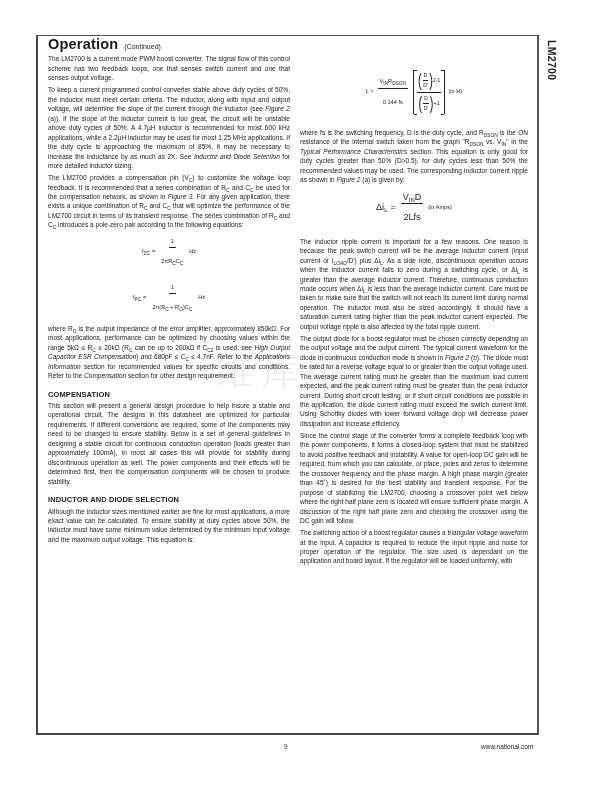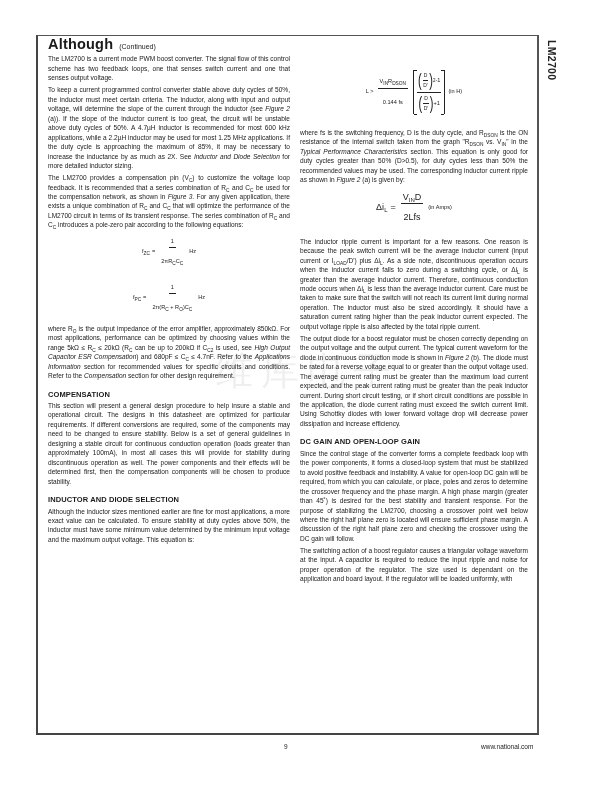--- a/index.html
+++ b/index.html
@@ -45,21 +45,21 @@
 </style>
 </head>
 <body>
 
 <div class="frame"></div>
 <div class="side-label">LM2700</div>
 <div class="watermark">维库电子</div>
 
 <div class="col col-left">
   <div class="title-row">
-    <span class="title">Although</span><span class="title-sub">(Continued)</span>
+    <span class="title">Operation</span><span class="title-sub">(Continued)</span>
   </div>
 
   <p>The LM2700 is a current mode PWM boost converter. The signal flow of this control scheme has two feedback loops, one that senses switch current and one that senses output voltage.</p>
 
   <p><span>To keep a current programmed control converter stable above duty cycles of 50%, the inductor must meet certain criteria. The inductor, along with input and output voltage, will determine the slope of the current through the inductor (see </span><i>Figure 2</i><span> (a)). If the slope of the inductor current is too great, the circuit will be unstable above duty cycles of 50%. A 4.7µH inductor is recommended for most 600 kHz applications, while a 2.2µH inductor may be used for most 1.25 MHz applications. If the duty cycle is approaching the maximum of 85%, it may be necessary to increase the inductance by as much as 2X. See </span><i>Inductor and Diode Selection</i><span> for more detailed inductor sizing.</span></p>
 
   <p><span>The LM2700 provides a compensation pin (V</span><sub>C</sub><span>) to customize the voltage loop feedback. It is recommended that a series combination of R</span><sub>C</sub><span> and C</span><sub>C</sub><span> be used for the compensation network, as shown in </span><i>Figure 3</i><span>. For any given application, there exists a unique combination of R</span><sub>C</sub><span> and C</span><sub>C</sub><span> that will optimize the performance of the LM2700 circuit in terms of its transient response. The series combination of R</span><sub>C</sub><span> and C</span><sub>C</sub><span> introduces a pole-zero pair according to the following equations:</span></p>
 
   <div class="eq eq1">
     <span><span>f</span><sub>ZC</sub></span>
@@ -138,20 +138,19 @@
         <span class="num"><span>V</span><sub style="font-size:6px">IN</sub><span>D</span></span>
         <span class="den">2Lfs</span>
       </span>
     <span class="unit">(in Amps)</span>
   </div>
 
   <p><span>The inductor ripple current is important for a few reasons. One reason is because the peak switch current will be the average inductor current (input current or I</span><sub>LOAD</sub><span>/D') plus Δi</span><sub>L</sub><span>. As a side note, discontinuous operation occurs when the inductor current falls to zero during a switching cycle, or Δi</span><sub>L</sub><span> is greater than the average inductor current. Therefore, continuous conduction mode occurs when Δi</span><sub>L</sub><span> is less than the average inductor current. Care must be taken to make sure that the switch will not reach its current limit during normal operation. The inductor must also be sized accordingly. It should have a saturation current rating higher than the peak inductor current expected. The output voltage ripple is also affected by the total ripple current.</span></p>
 
   <p><span>The output diode for a boost regulator must be chosen correctly depending on the output voltage and the output current. The typical current waveform for the diode in continuous conduction mode is shown in </span><i>Figure 2</i><span> (b). The diode must be rated for a reverse voltage equal to or greater than the output voltage used. The average current rating must be greater than the maximum load current expected, and the peak current rating must be greater than the peak inductor current. During short circuit testing, or if short circuit conditions are possible in the application, the diode current rating must exceed the switch current limit. Using Schottky diodes with lower forward voltage drop will decrease power dissipation and increase efficiency.</span></p>
 
-  <h3>DC GAIN AND OPEN-LOOP GAIN</h3>
   <p>Since the control stage of the converter forms a complete feedback loop with the power components, it forms a closed-loop system that must be stabilized to avoid positive feedback and instability. A value for open-loop DC gain will be required, from which you can calculate, or place, poles and zeros to determine the crossover frequency and the phase margin. A high phase margin (greater than 45˚) is desired for the best stability and transient response. For the purpose of stabilizing the LM2700, choosing a crossover point well below where the right half plane zero is located will ensure sufficient phase margin. A discussion of the right half plane zero and checking the crossover using the DC gain will follow.</p>
 
   <p>The switching action of a boost regulator causes a triangular voltage waveform at the input. A capacitor is required to reduce the input ripple and noise for proper operation of the regulator. The size used is dependant on the application and board layout. If the regulator will be loaded uniformly, with</p>
 </div>
 
 <div class="footer-page">9</div>
 <div class="footer-url">www.national.com</div>
 
 </body></html>

